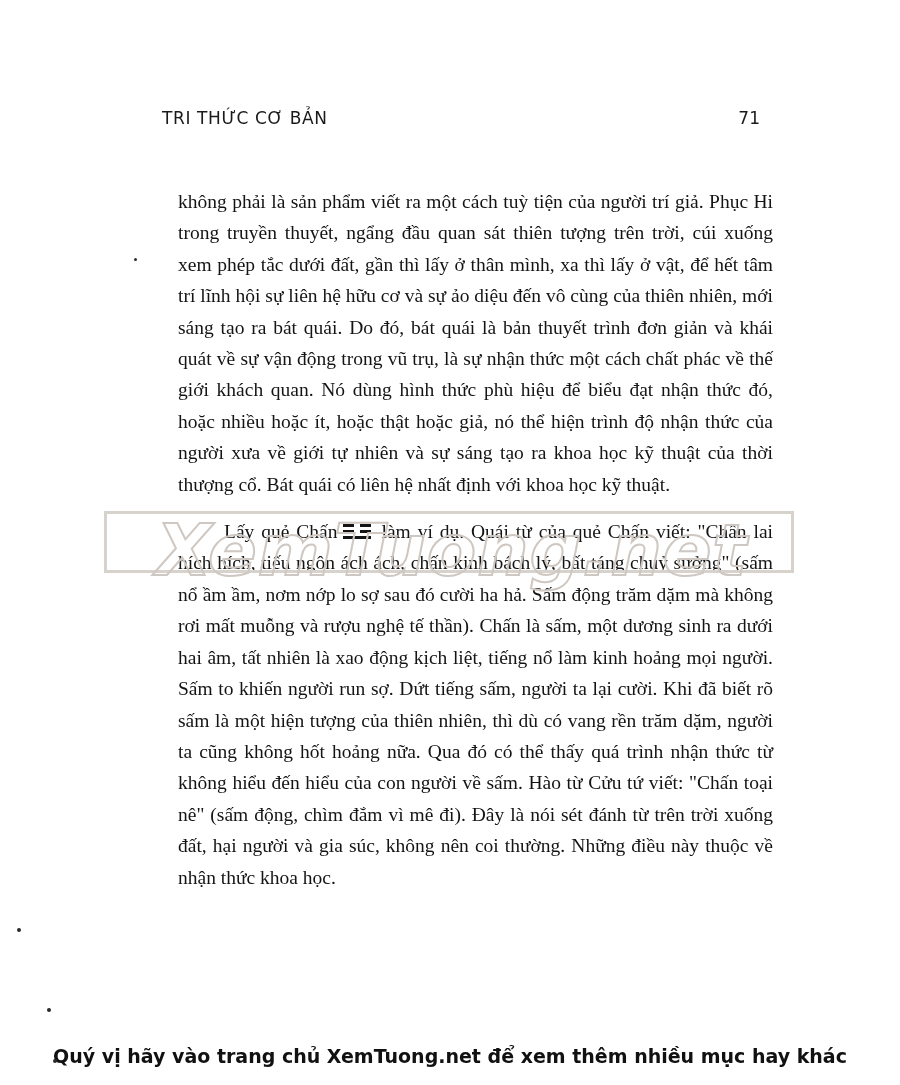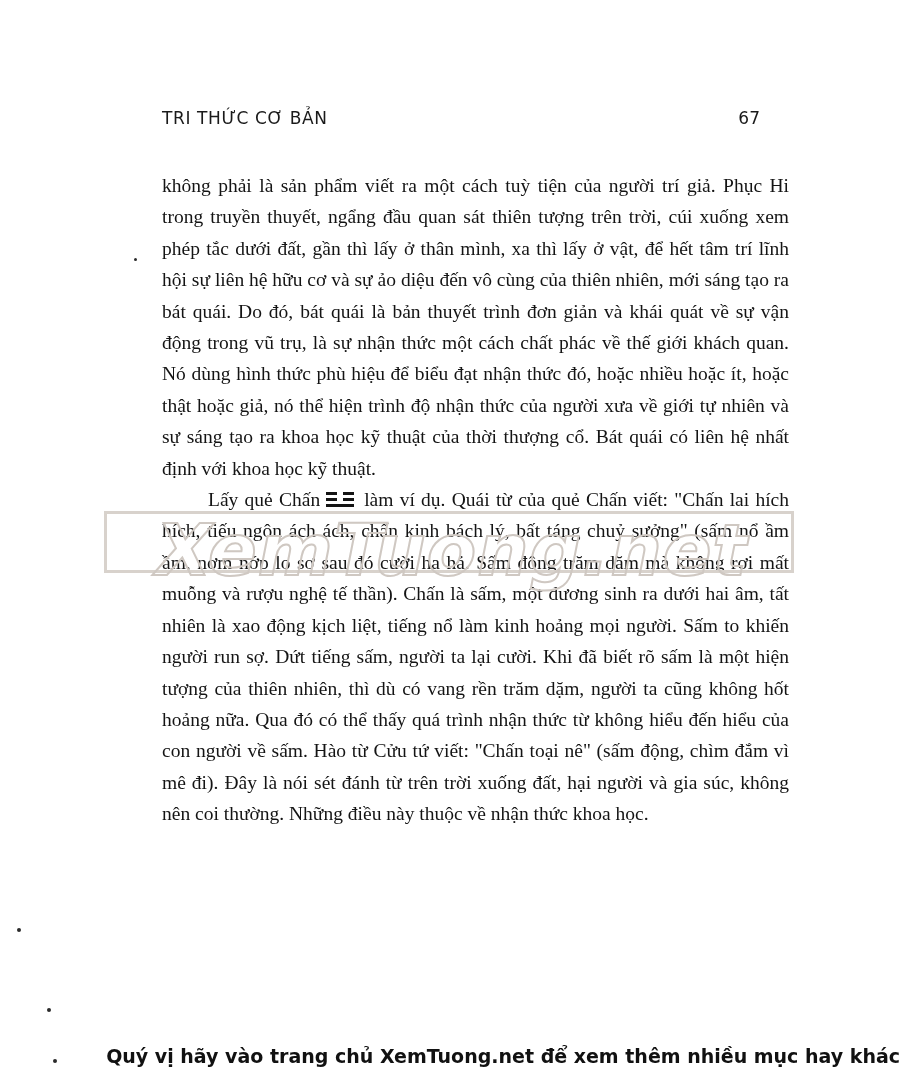--- a/index.html
+++ b/index.html
@@ -52,21 +52,21 @@
     position: absolute;
     top: 170px;
     left: 162px;
     width: 627px;
     font-size: 19.5px;
     line-height: 31.4px;
     text-align: justify;
     color: #141414;
   }
   .body-text p {
-    margin: 0;
+    margin: 16px;
     text-indent: 0;
   }
   .body-text p.indent {
     text-indent: 46px;
   }
 
   .trigram {
     display: inline-block;
     position: relative;
     width: 28px;
@@ -126,21 +126,21 @@
     letter-spacing: 1px;
     white-space: nowrap;
   }
 
   
   .footer {
     position: absolute;
     bottom: 18px;
     left: 0;
     width: 900px;
-    text-align: right;
+    text-align: center;
     font-family: "DejaVu Sans", sans-serif;
     font-weight: bold;
     font-size: 19px;
     color: #111111;
   }
 
   
   .speck {
     position: absolute;
     background: #2a2a2a;
@@ -151,21 +151,21 @@
   .s3 { left: 47px;  top: 1008px; width: 4px; height: 4px; }
   .s4 { left: 53px;  top: 1059px; width: 4px; height: 4px; }
 </style>
 </head>
 <body>
 
 <div class="page">
 
   <div class="header">
     <span class="header-title">TRI THỨC CƠ BẢN</span>
-    <span class="header-page">67</span>
+    <span class="header-page">71</span>
   </div>
 
   <div class="body-text">
     <p>không phải là sản phẩm viết ra một cách tuỳ tiện của người trí giả. Phục Hi trong truyền thuyết, ngẩng đầu quan sát thiên tượng trên trời, cúi xuống xem phép tắc dưới đất, gần thì lấy ở thân mình, xa thì lấy ở vật, để hết tâm trí lĩnh hội sự liên hệ hữu cơ và sự ảo diệu đến vô cùng của thiên nhiên, mới sáng tạo ra bát quái. Do đó, bát quái là bản thuyết trình đơn giản và khái quát về sự vận động trong vũ trụ, là sự nhận thức một cách chất phác về thế giới khách quan. Nó dùng hình thức phù hiệu để biểu đạt nhận thức đó, hoặc nhiều hoặc ít, hoặc thật hoặc giả, nó thể hiện trình độ nhận thức của người xưa về giới tự nhiên và sự sáng tạo ra khoa học kỹ thuật của thời thượng cổ. Bát quái có liên hệ nhất định với khoa học kỹ thuật.</p>
     <p class="indent"><span>Lấy quẻ Chấn</span><span class="trigram"><i class="l1 split"></i><i class="l1 split right"></i><i class="l2 split"></i><i class="l2 split right"></i><i class="l3"></i></span><span>làm ví dụ. Quái từ của quẻ Chấn viết: "Chấn lai hích hích, tiếu ngôn ách ách, chấn kinh bách lý, bất táng chuỷ sưởng" (sấm nổ ầm ầm, nơm nớp lo sợ sau đó cười ha hả. Sấm động trăm dặm mà không rơi mất muỗng và rượu nghệ tế thần). Chấn là sấm, một dương sinh ra dưới hai âm, tất nhiên là xao động kịch liệt, tiếng nổ làm kinh hoảng mọi người. Sấm to khiến người run sợ. Dứt tiếng sấm, người ta lại cười. Khi đã biết rõ sấm là một hiện tượng của thiên nhiên, thì dù có vang rền trăm dặm, người ta cũng không hốt hoảng nữa. Qua đó có thể thấy quá trình nhận thức từ không hiểu đến hiểu của con người về sấm. Hào từ Cửu tứ viết: "Chấn toại nê" (sấm động, chìm đắm vì mê đi). Đây là nói sét đánh từ trên trời xuống đất, hại người và gia súc, không nên coi thường. Những điều này thuộc về nhận thức khoa học.</span></p>
   </div>
 
   <div class="watermark">
     <div class="watermark-box"></div>
     <div class="watermark-text">XemTuong.net</div>

